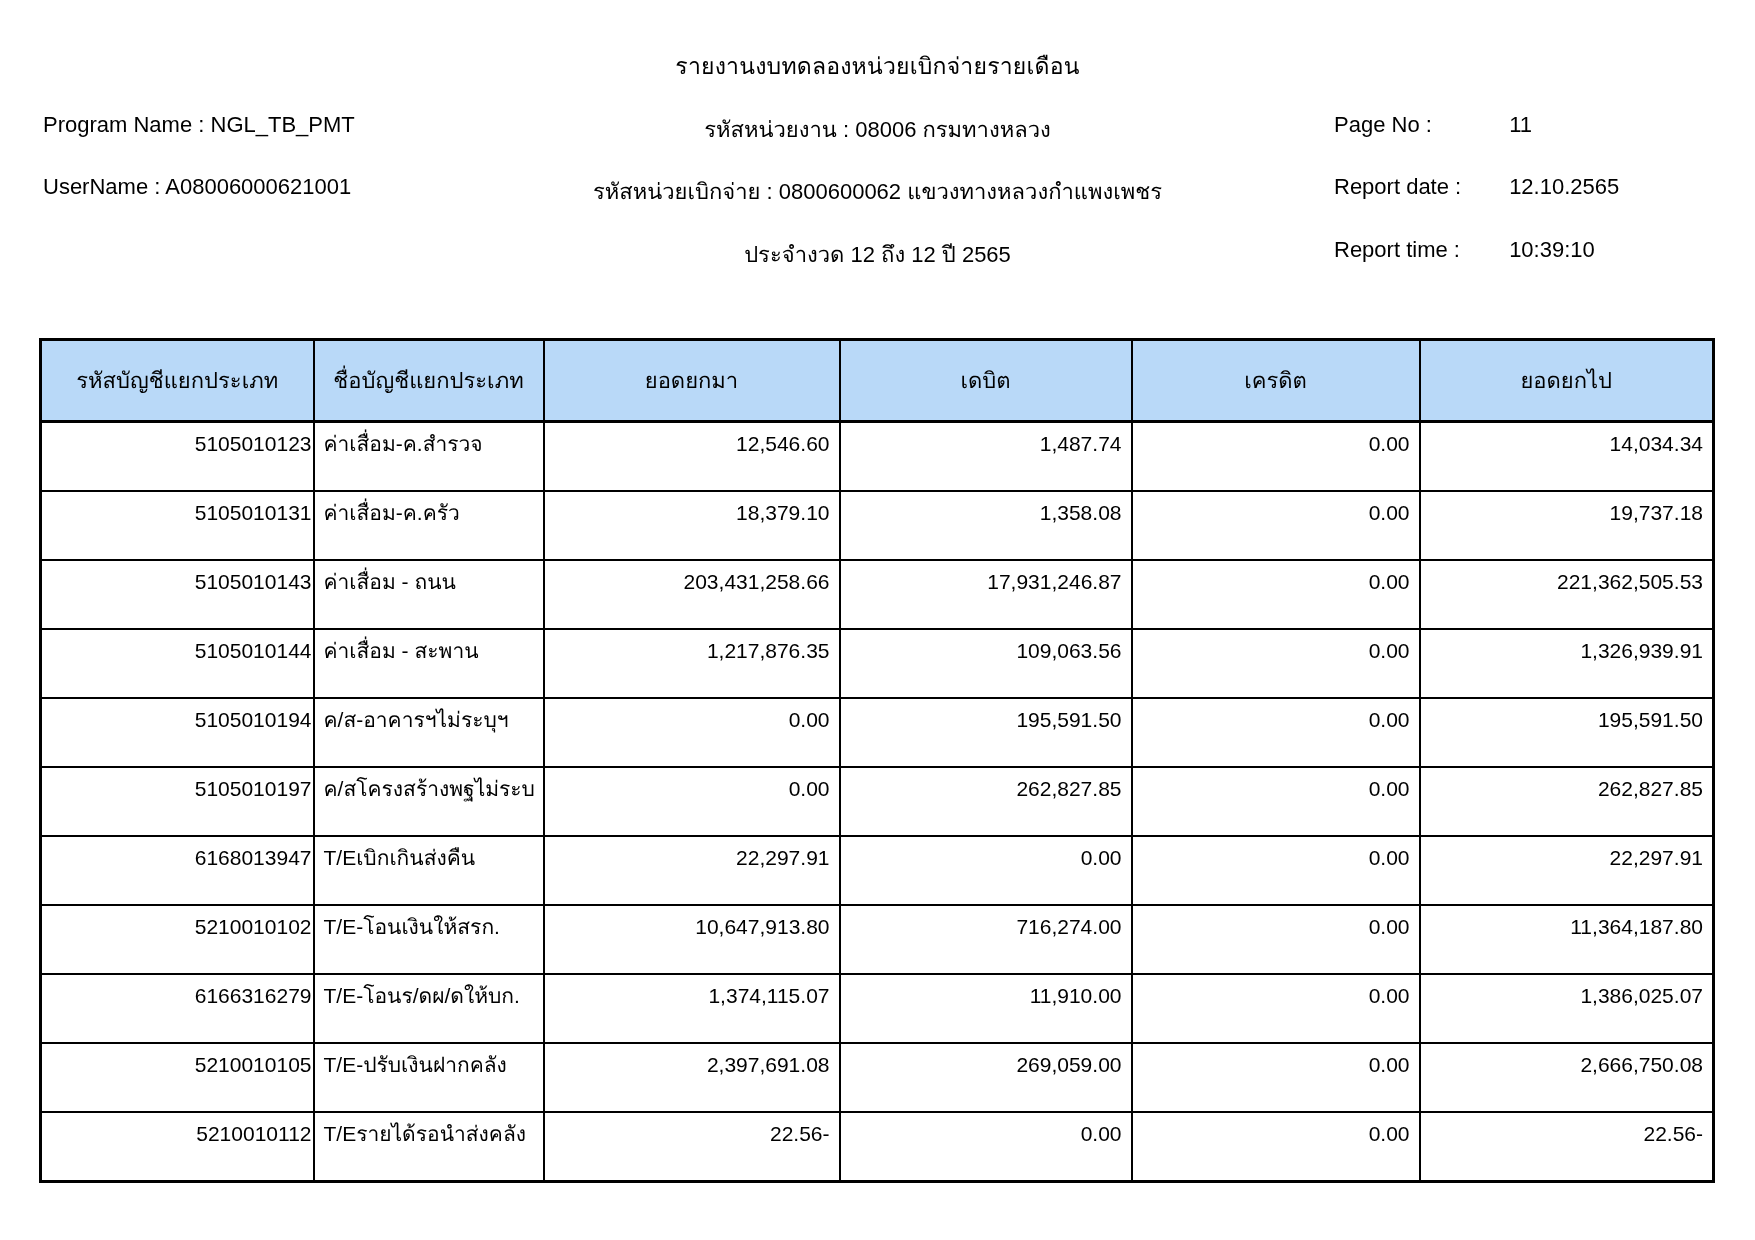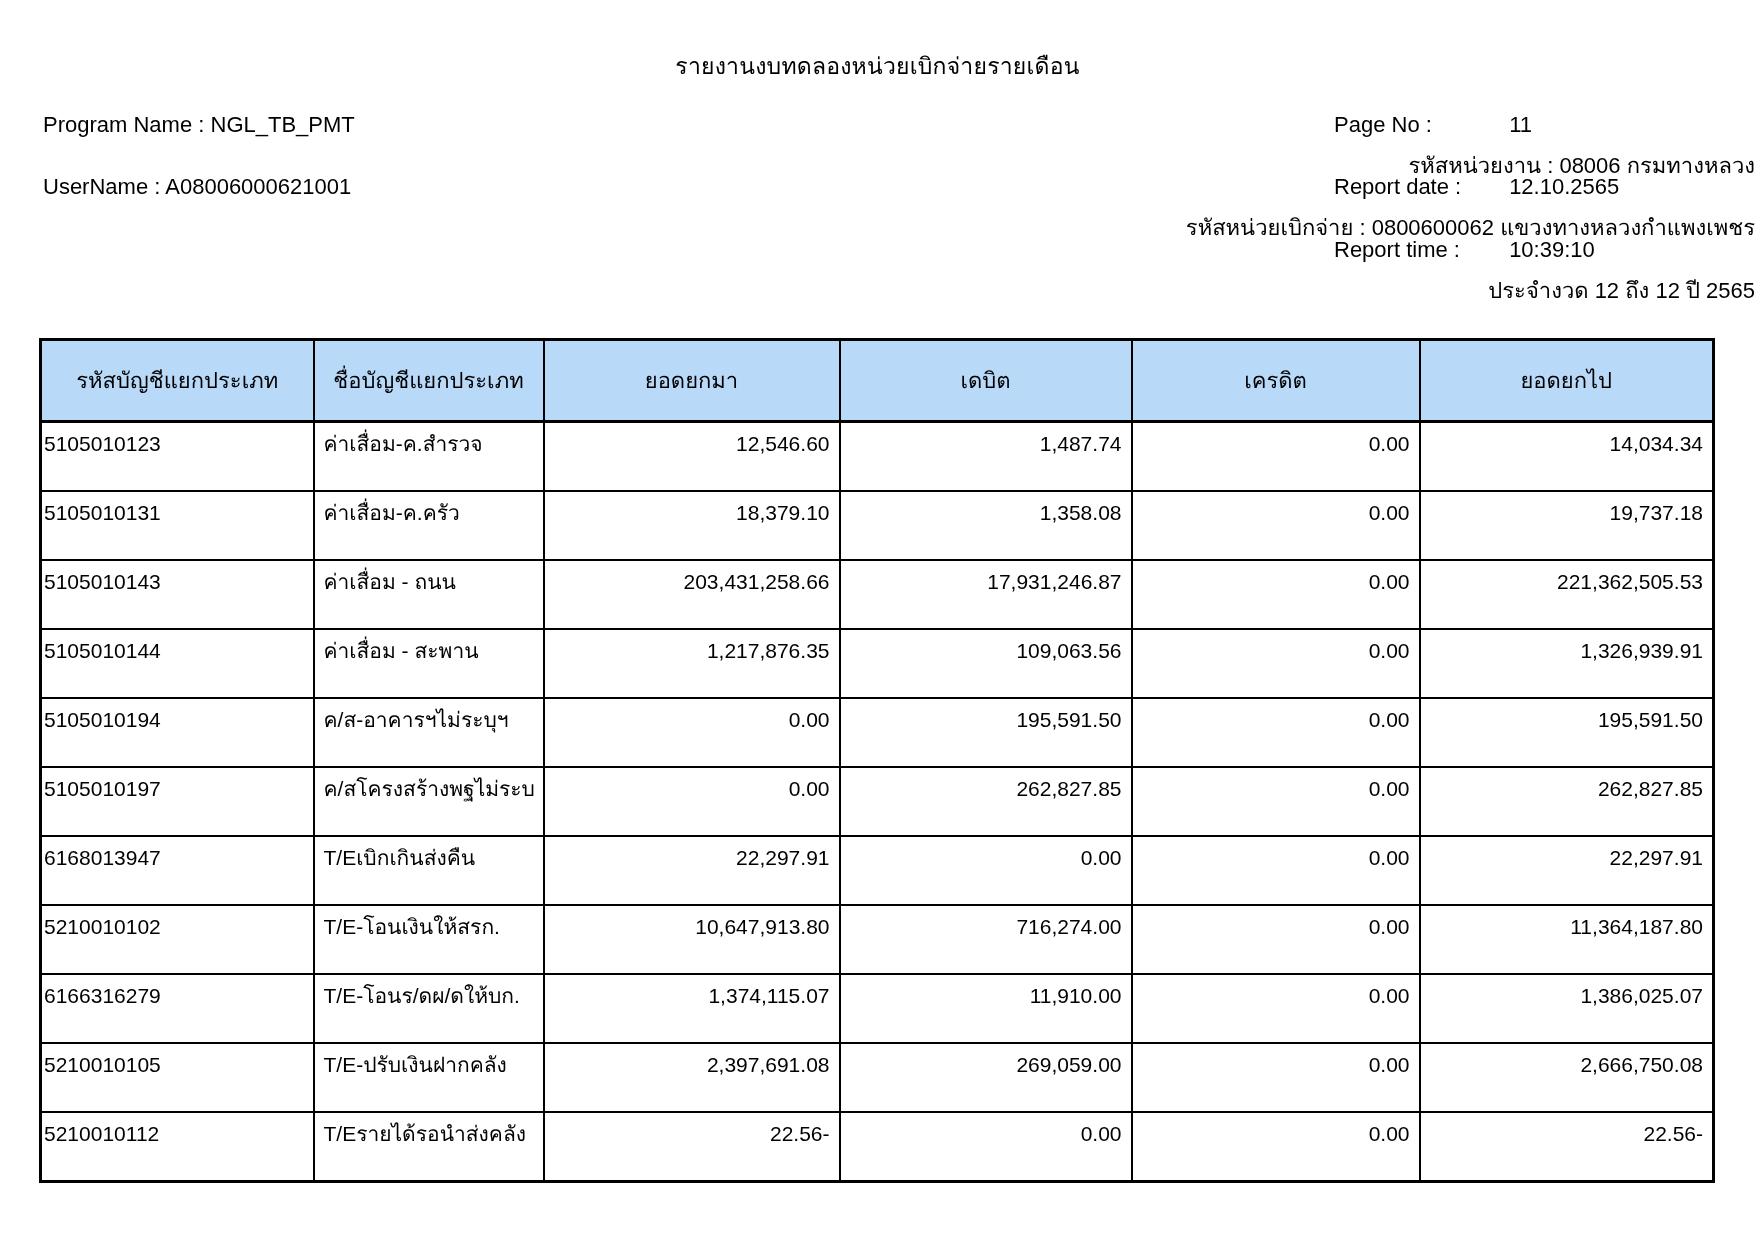--- a/index.html
+++ b/index.html
@@ -24,21 +24,21 @@
     text-align: center;
     font-size: 23px;
     letter-spacing: 0.2px;
   }
   .meta {
     position: absolute;
     font-size: 22px;
     white-space: nowrap;
   }
   .meta.left   { left: 43px; }
-  .meta.center { left: 0; width: 100%; text-align: right; margin-top: 36px; }
+  .meta.center { left: 0; width: 100%; text-align: center; }
   .meta.right  { left: 1334px; }
   .rowA { top: 112px; }
   .rowB { top: 174px; }
   .rowC { top: 237px; }
   .meta.right .lbl {
     display: inline-block;
     width: 169px;
   }
   table.tb {
     position: absolute;
@@ -64,21 +64,21 @@
   }
   table.tb td {
     border: 2px solid #000;
     height: 60px;
     vertical-align: top;
     padding-top: 6px;
     line-height: 30px;
     overflow: hidden;
     white-space: nowrap;
   }
-  td.code { text-align: left;  padding-left: 2px; }
+  td.code { text-align: right;  padding-left: 26px; }
   td.name { text-align: left;  padding-left: 9px;  }
   td.num  { text-align: right; padding-right: 9px; }
 </style>
 </head>
 <body>
 
 <div class="page">
 
   <div class="title">รายงานงบทดลองหน่วยเบิกจ่ายรายเดือน</div>
 

